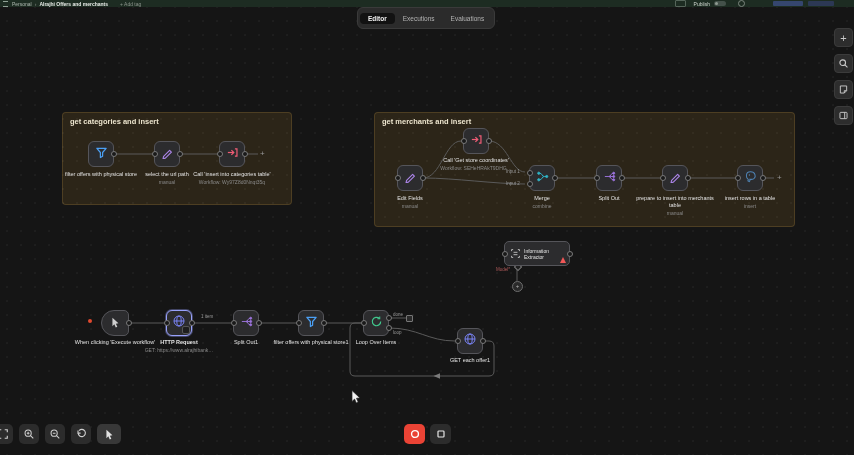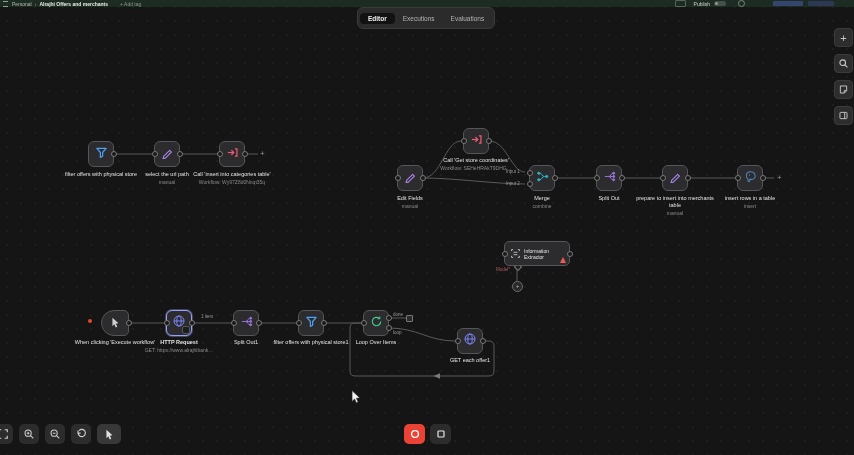--- a/index.html
+++ b/index.html
@@ -92,20 +92,26 @@
     <div class="tb-btn1"></div>
     <div class="tb-btn2"></div>
   </div>
 
   <div class="tabs">
     <div class="tab active">Editor</div>
     <div class="tab">Executions</div>
     <div class="tab">Evaluations</div>
   </div>
 
+  <div class="group" style="left:62px;top:112px;width:228px;height:91px;">
+    <div class="gtitle">get categories and insert</div>
+  </div>
+  <div class="group" style="left:374px;top:112px;width:419px;height:113px;">
+    <div class="gtitle">get merchants and insert</div>
+  </div>
 
   <svg class="edges" width="854" height="455">
     <g fill="none" stroke="#5a5a5a" stroke-width="1">
       <path d="M114,154 H152"></path>
       <path d="M180,154 H217"></path>
       <path d="M245,154 H258"></path>
       <path d="M423,178 C441,178 445,141 461,141"></path>
       <path d="M489,141 C507,141 511,172 525,172"></path>
       <path d="M423,178 C455,178 495,184 525,184"></path>
       <path d="M555,178 H594"></path>

